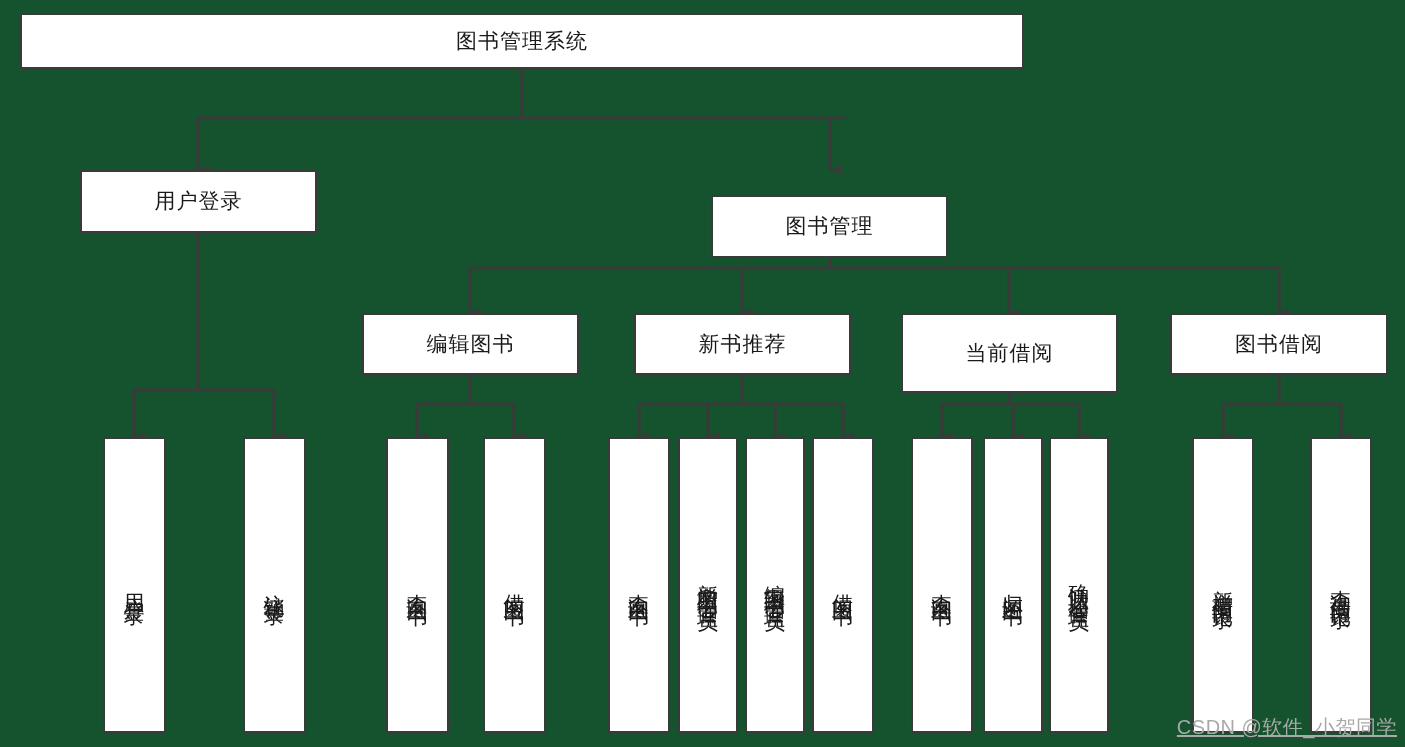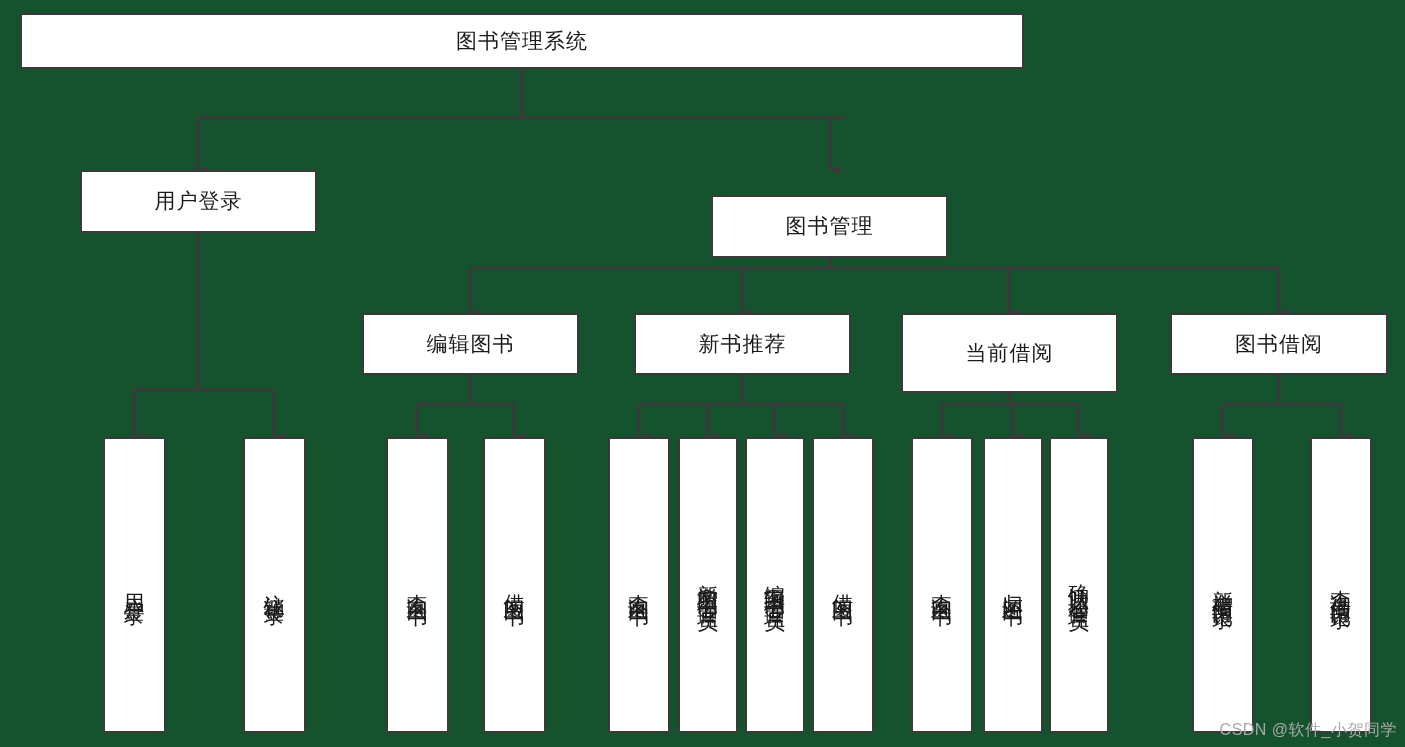--- a/index.html
+++ b/index.html
@@ -53,24 +53,25 @@
     writing-mode: vertical-rl;
     text-orientation: upright;
     font-size: 21px;
     letter-spacing: 4px;
     line-height: 1;
   }
   .watermark {
     position: absolute;
     right: 8px;
     bottom: 6px;
-    font-size: 16px;
+    font-size: 20px;
     color: #a9a9a9;
     letter-spacing: 0.5px;
     white-space: nowrap;
+    text-decoration: underline;
   }
 </style>
 </head>
 <body>
 
 <div id="diagram-root">
 
   <svg class="wires" viewBox="0 0 1405 747">
     <defs>
       <marker id="arrowhead" markerWidth="10" markerHeight="12" refX="4.6" refY="11" orient="auto" markerUnits="userSpaceOnUse">

